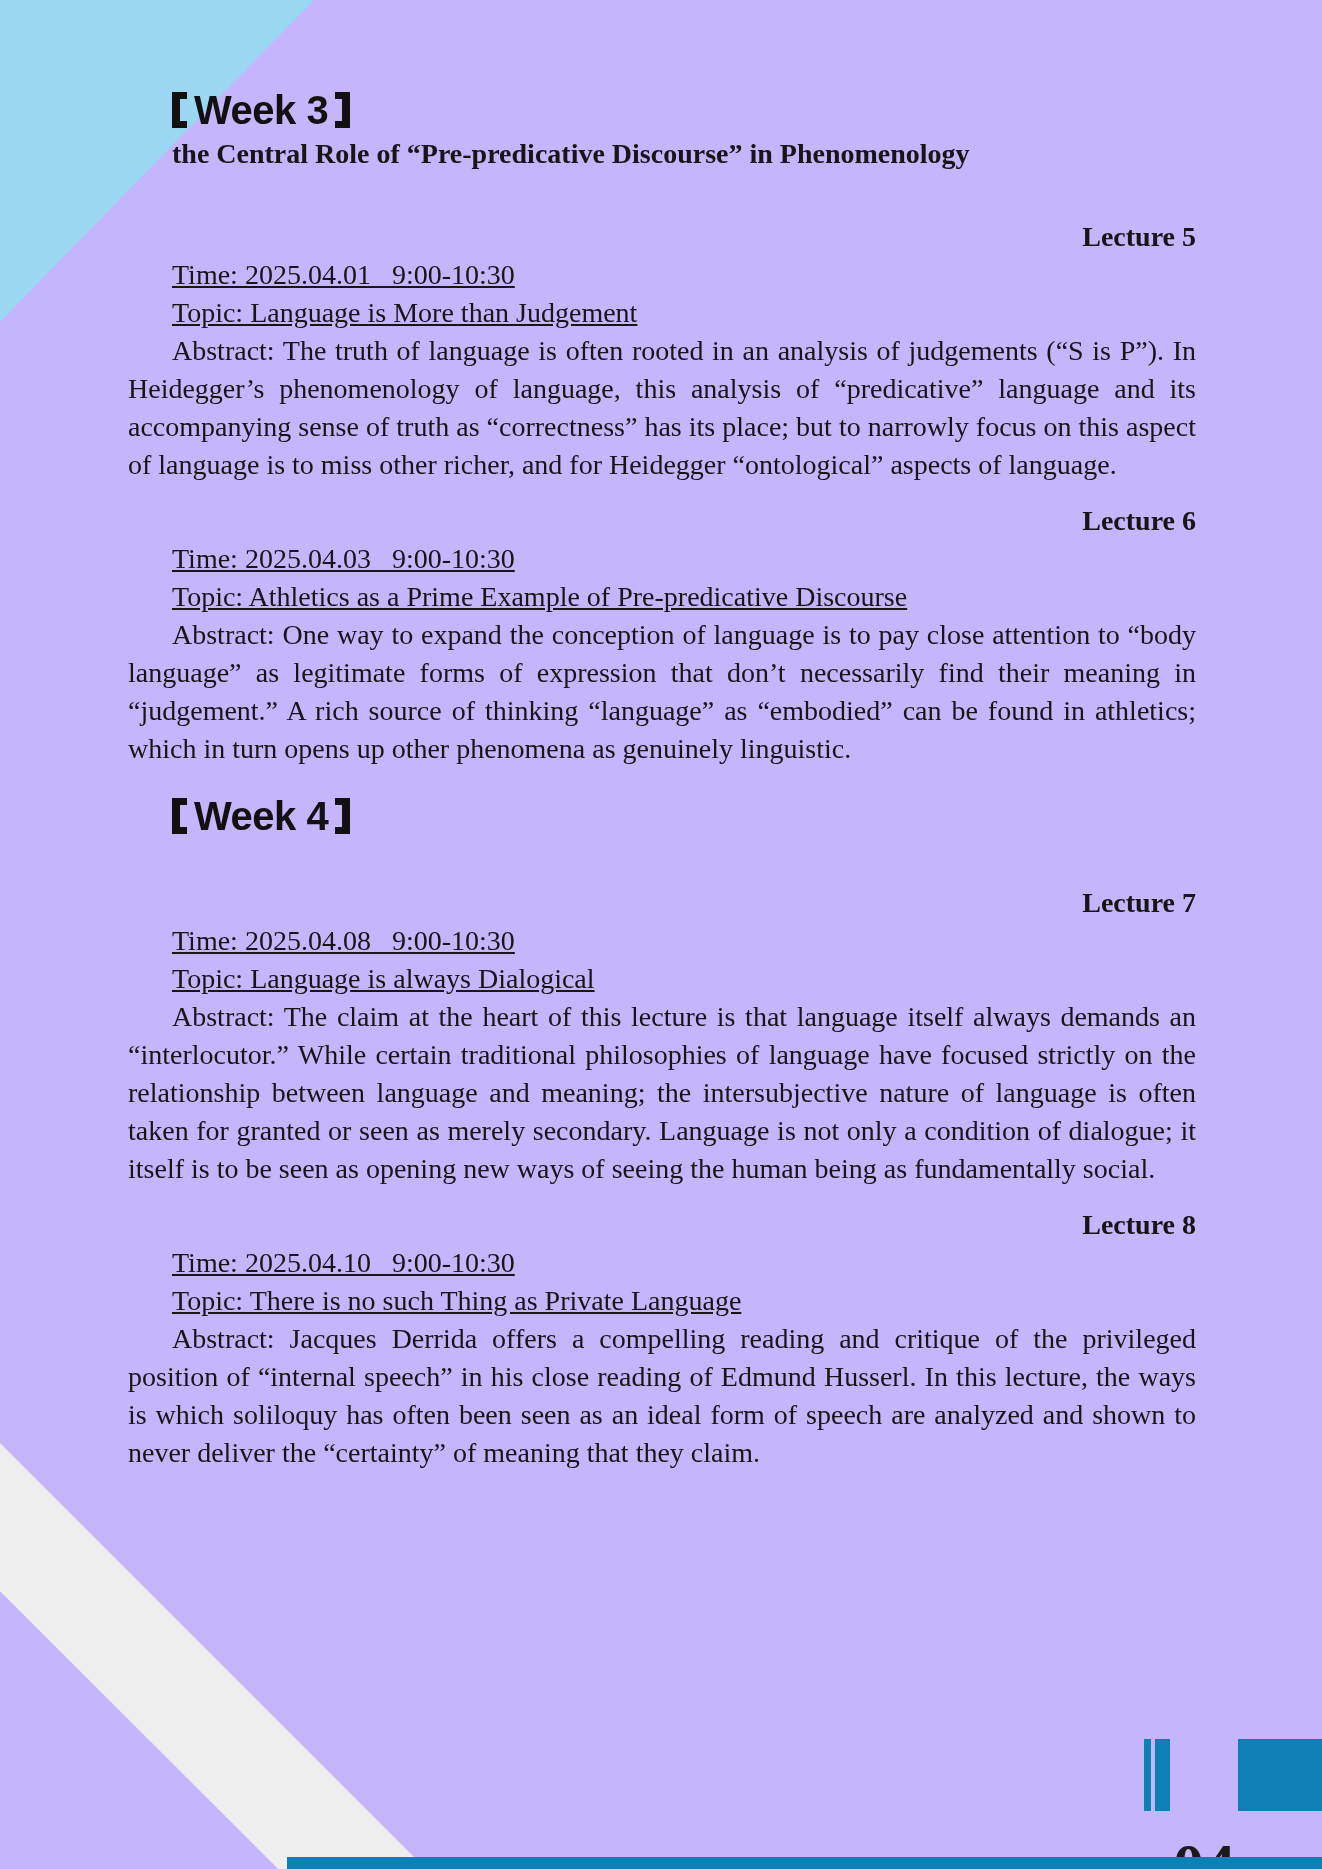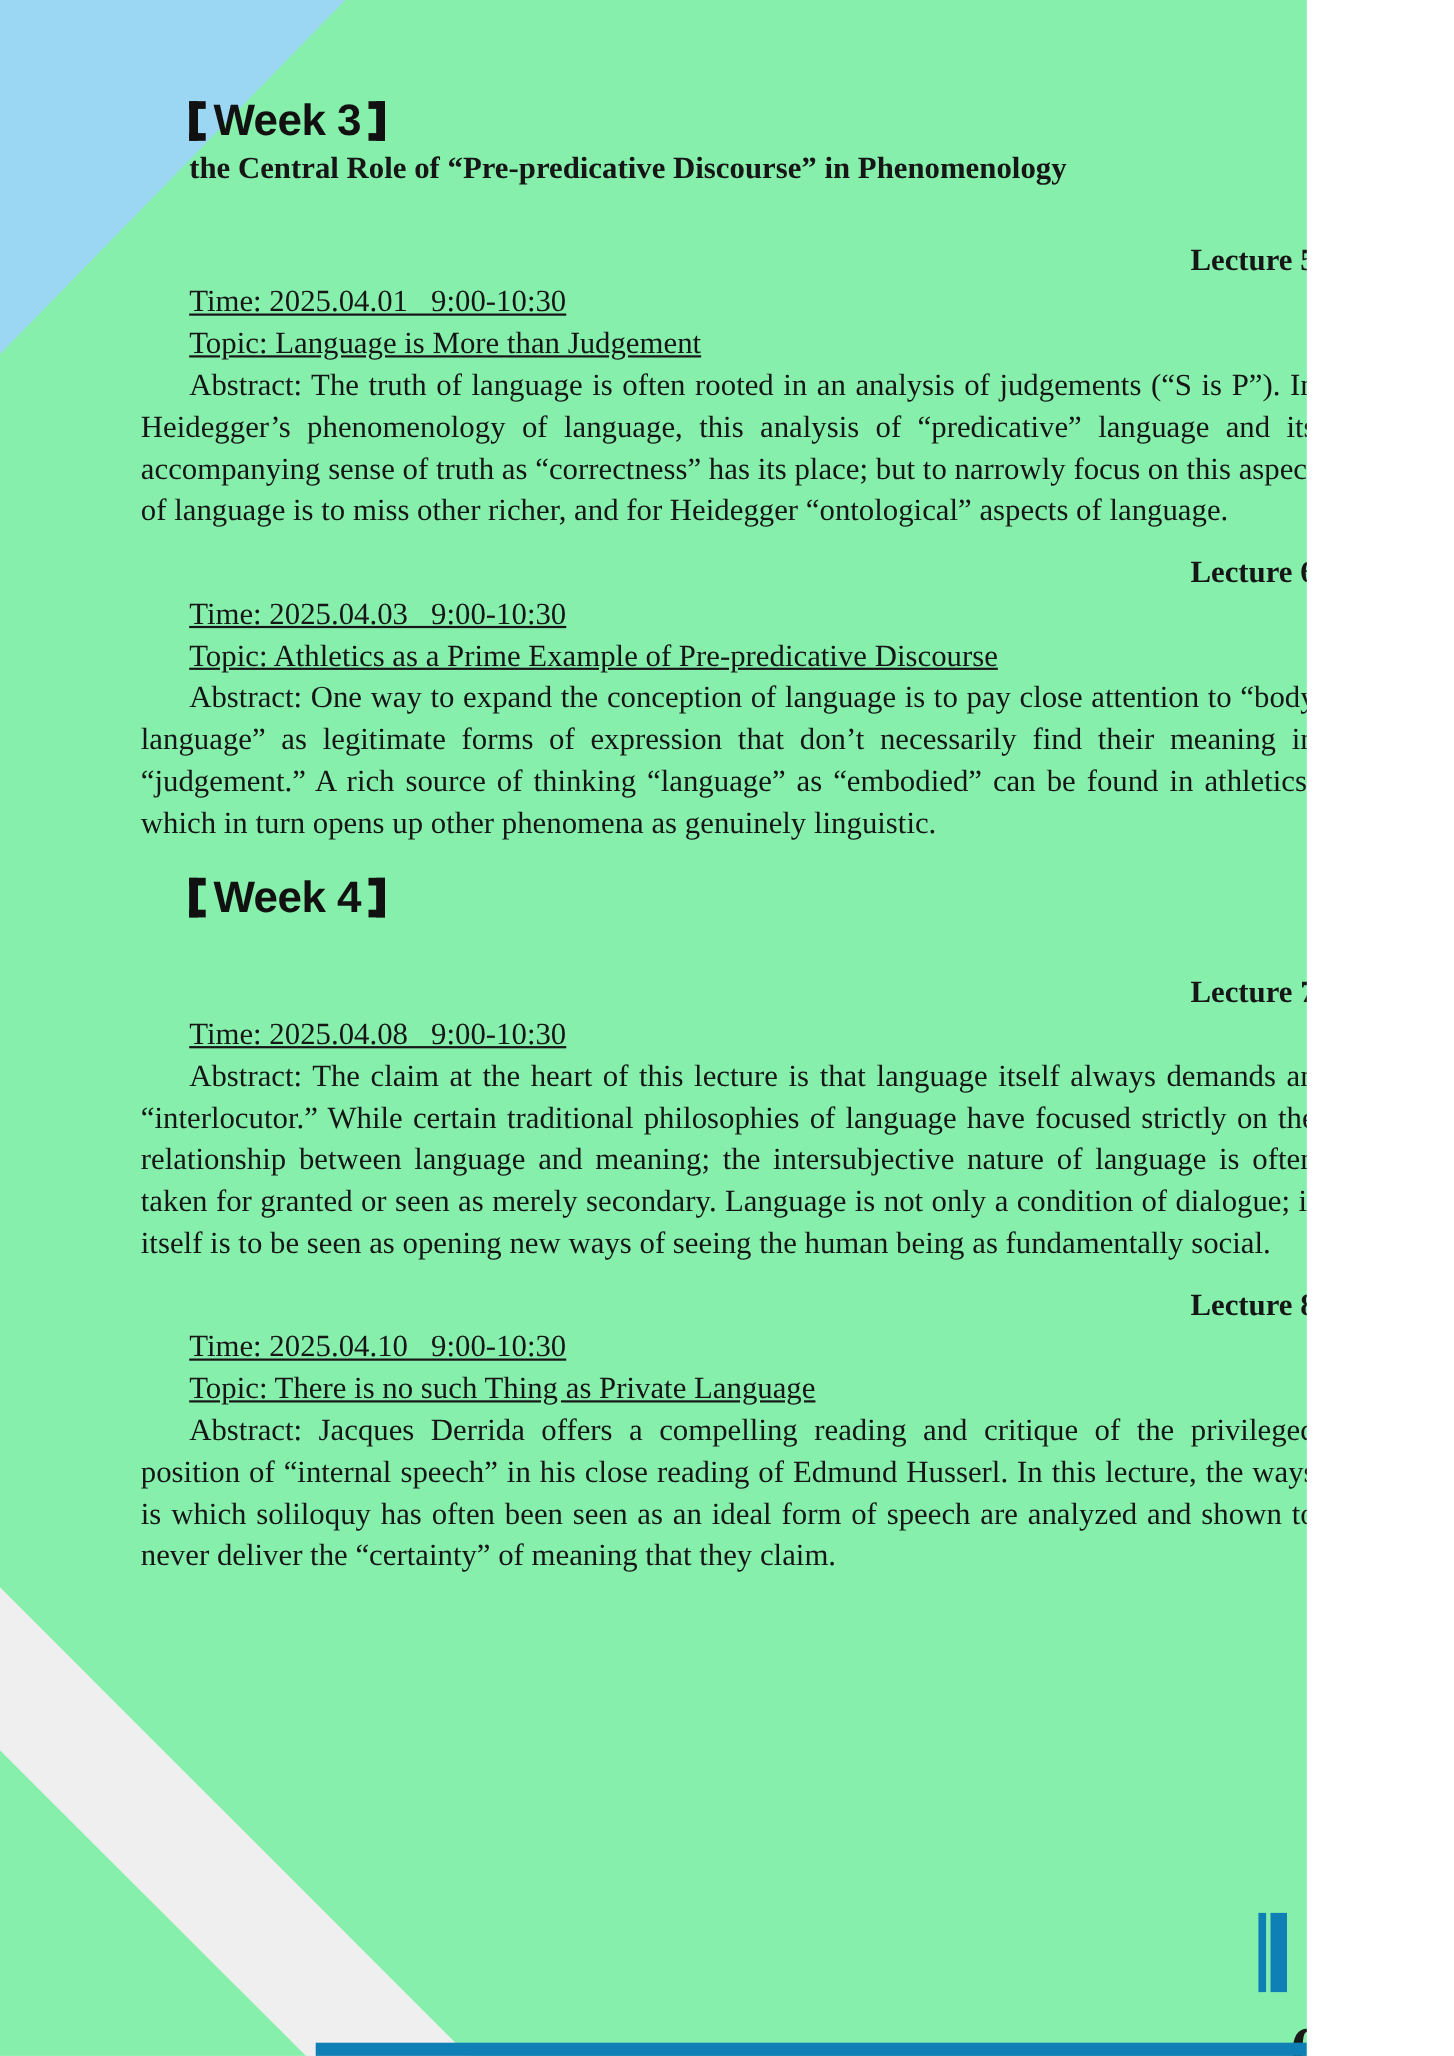--- a/index.html
+++ b/index.html
@@ -1,17 +1,17 @@
 <!DOCTYPE html>
 <html><head>
 <meta charset="utf-8">
 <style>
   html,body{margin:0;padding:0;background:#ffffff;}
   #page{
-    position:relative;width:1188px;height:1869px;background:#86efac;overflow:hidden;
+    position:relative;width:1322px;height:1869px;background:#c4b5fd;overflow:hidden;
     font-family:"Liberation Serif",serif;color:#161616;
   }
   
   .tri-topleft{
     position:absolute;left:0;top:0;width:314px;height:322px;background:#9BD6F2;
     clip-path:polygon(0 0,100% 0,0 100%);
   }
   .band-bottomleft{
     position:absolute;left:0;top:1443px;width:426px;height:426px;background:#EFEFEF;
     clip-path:polygon(0 0,100% 100%,65.3% 100%,0 34.8%);
@@ -89,20 +89,21 @@
         <div class="week-title">
           <span class="blk l"></span>
           <span>Week 4</span>
           <span class="blk r"></span>
         </div>
       </div>
 
       <div class="lecture first">
         <div class="lec-title">Lecture 7</div>
         <div class="lec-line">Time: 2025.04.08  9:00-10:30</div>
+        <div class="lec-line">Topic: Language is always Dialogical</div>
         <p class="abs">Abstract: The claim at the heart of this lecture is that language itself always demands an “interlocutor.” While certain traditional philosophies of language have focused strictly on the relationship between language and meaning; the intersubjective nature of language is often taken for granted or seen as merely secondary. Language is not only a condition of dialogue; it itself is to be seen as opening new ways of seeing the human being as fundamentally social.</p>
       </div>
 
       <div class="lecture">
         <div class="lec-title">Lecture 8</div>
         <div class="lec-line">Time: 2025.04.10  9:00-10:30</div>
         <div class="lec-line">Topic: There is no such Thing as Private Language</div>
         <p class="abs">Abstract: Jacques Derrida offers a compelling reading and critique of the privileged position of “internal speech” in his close reading of Edmund Husserl. In this lecture, the ways is which soliloquy has often been seen as an ideal form of speech are analyzed and shown to never deliver the “certainty” of meaning that they claim.</p>
       </div>
     </section>

